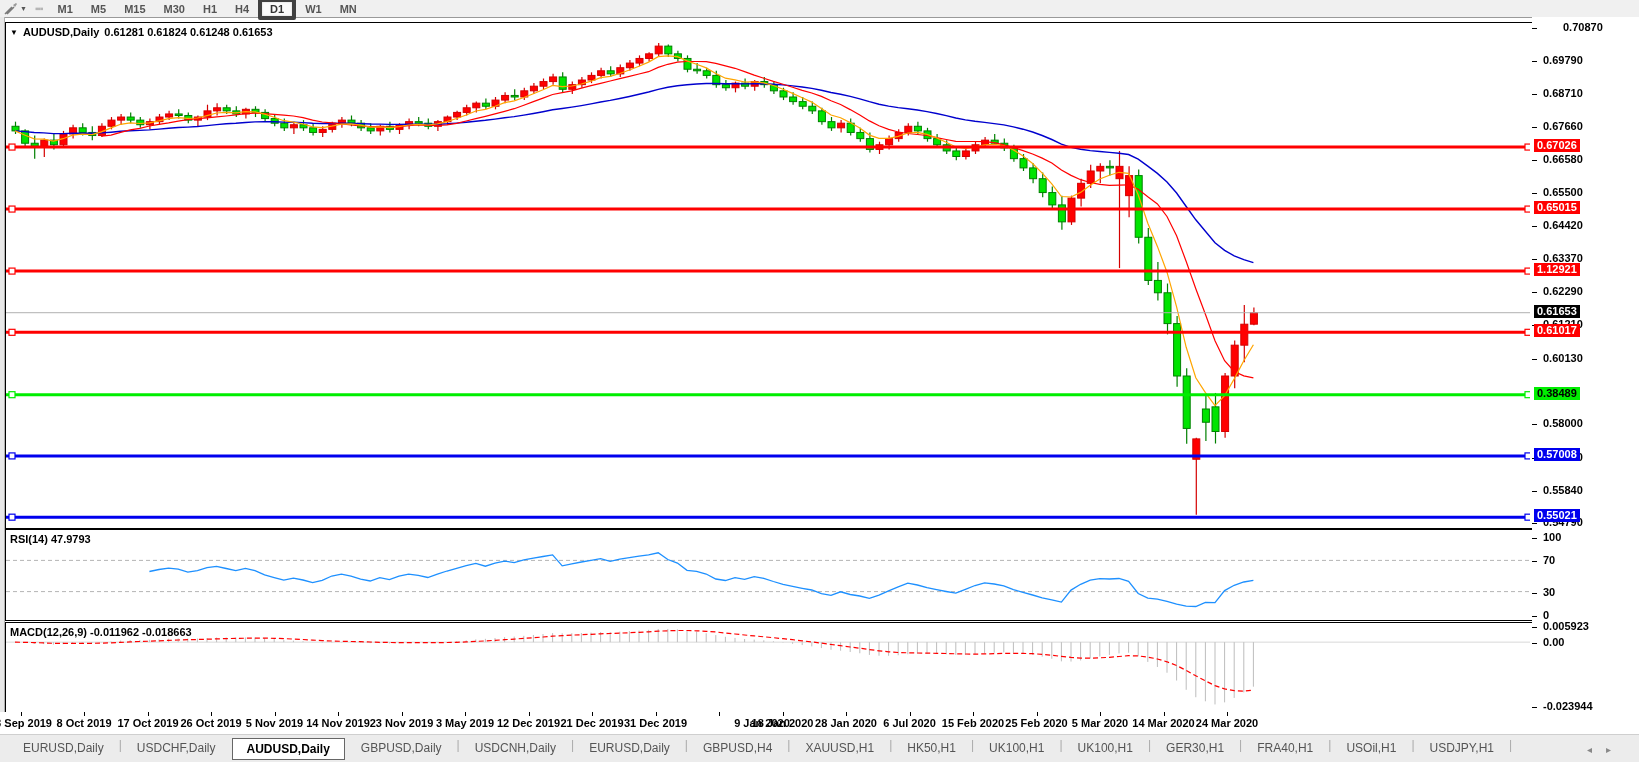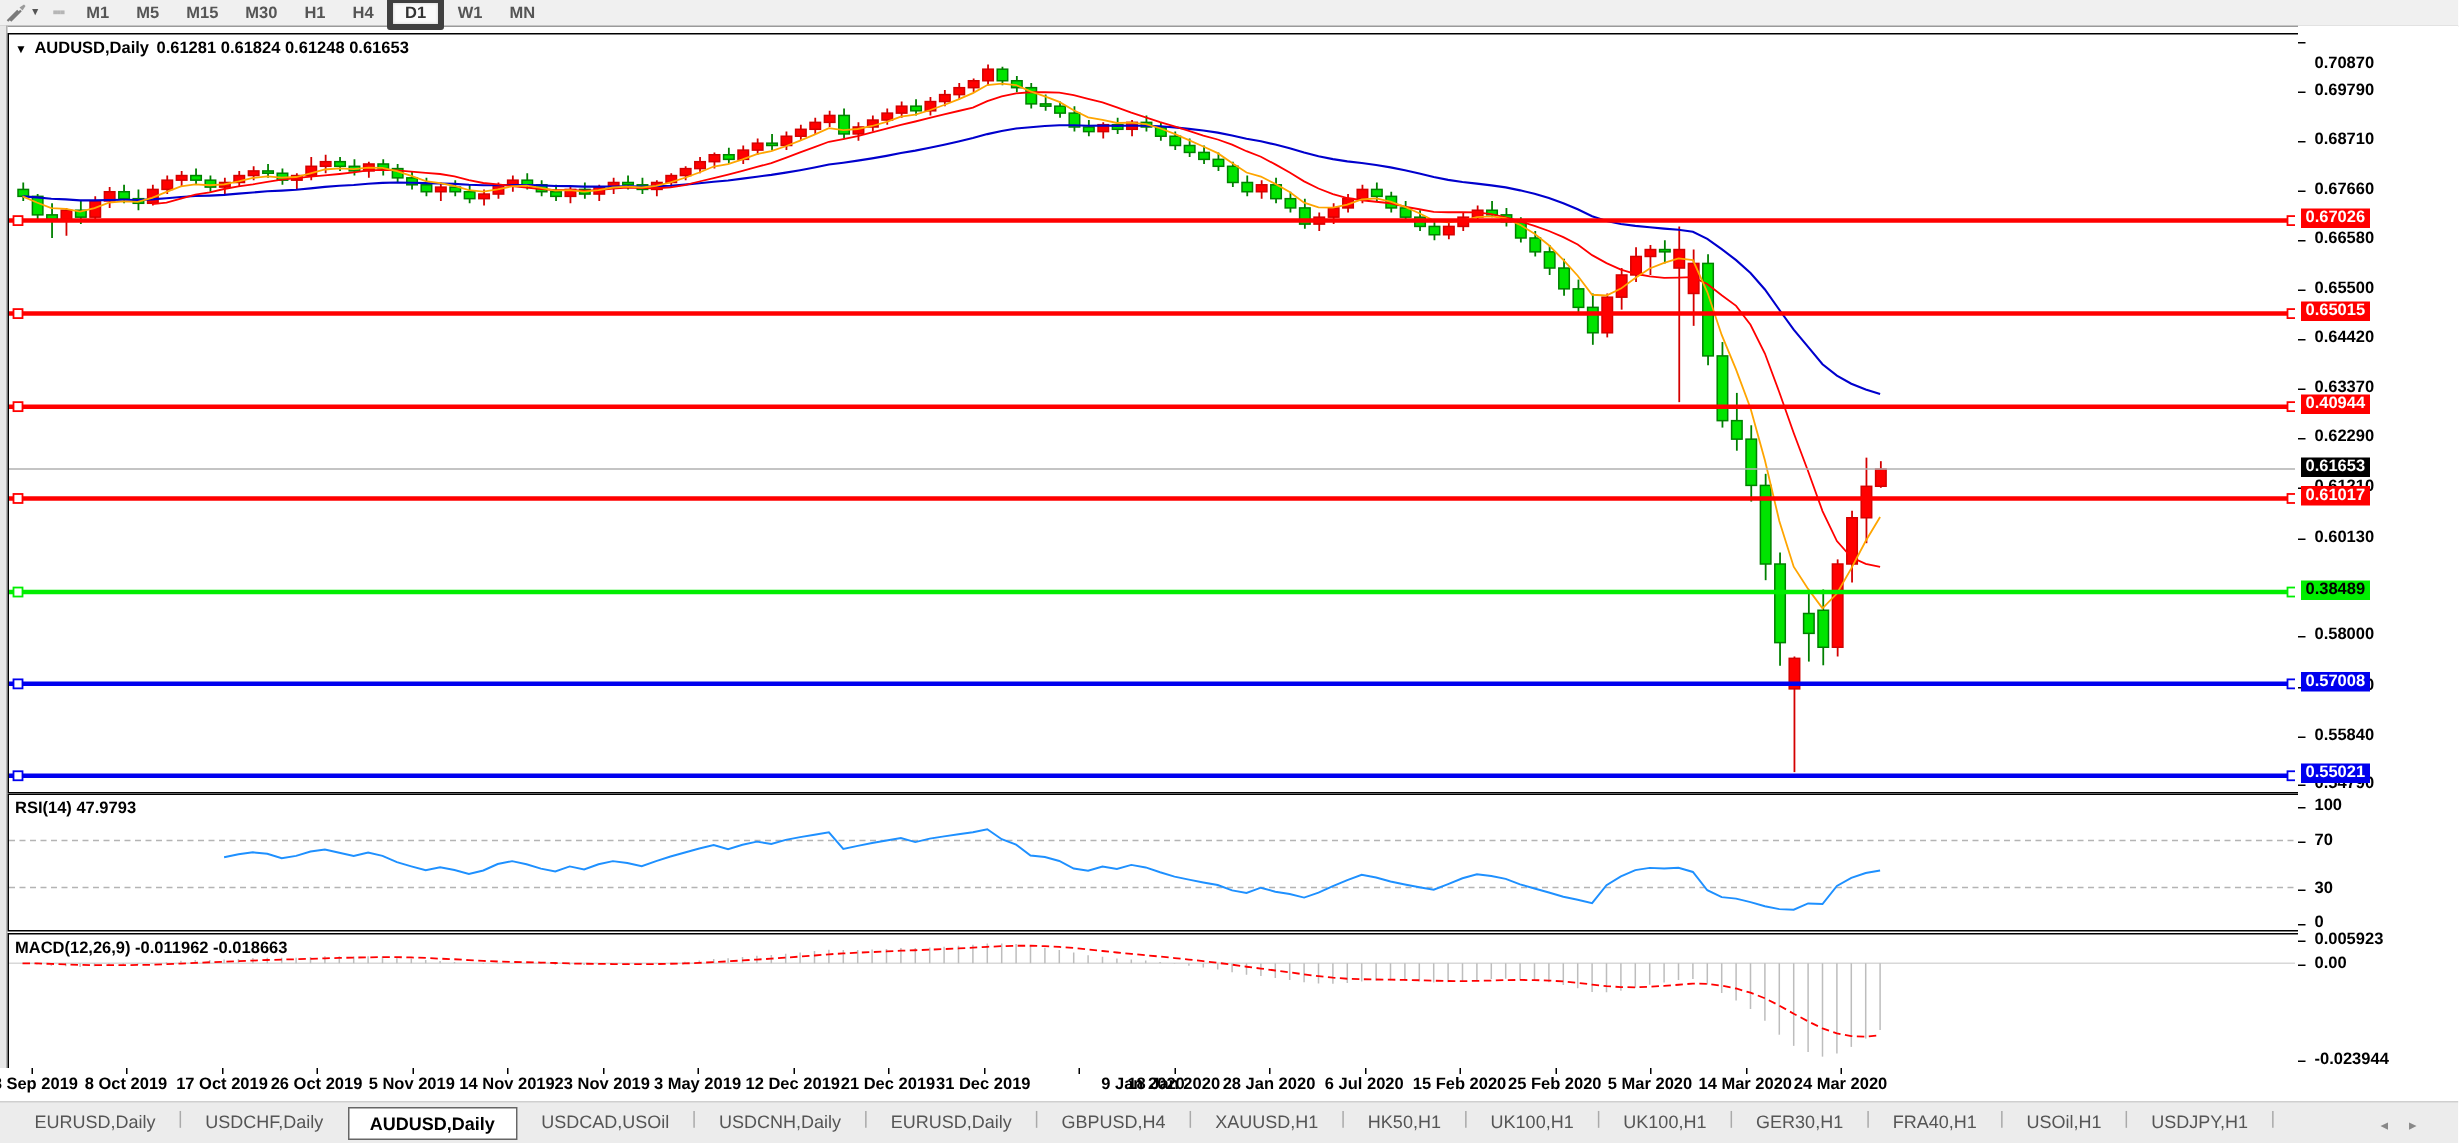--- a/index.html
+++ b/index.html
@@ -494,21 +494,21 @@
         <line x1="1218.6" y1="19.155963302752294" x2="1218.6" y2="79.36615820189445" stroke="#bdbdbd" stroke-width="1"></line>
         <line x1="1228.2" y1="19.155963302752294" x2="1228.2" y2="74.93681550472307" stroke="#bdbdbd" stroke-width="1"></line>
         <line x1="1237.8" y1="19.155963302752294" x2="1237.8" y2="69.38763756207514" stroke="#bdbdbd" stroke-width="1"></line>
         <line x1="1247.3999999999999" y1="19.155963302752294" x2="1247.3999999999999" y2="63.67590388351766" stroke="#bdbdbd" stroke-width="1"></line>
         <polyline points="9,19.2 18.6,19.3 28.2,19.6 37.8,19.9 47.4,20.3 57,20.4 66.6,20.4 76.2,20.4 85.8,20.3 95.39999999999999,20.2 105,19.8 114.6,19.4 124.19999999999999,18.9 133.8,18.5 143.4,18.2 153,17.8 162.6,17.4 172.2,17.0 181.79999999999998,16.7 191.4,16.5 201,16.2 210.6,15.9 220.2,15.6 229.79999999999998,15.4 239.39999999999998,15.2 249,15.1 258.6,15.1 268.2,15.3 277.8,15.6 287.4,16.1 297,16.5 306.59999999999997,17.1 316.2,17.6 325.8,18.0 335.4,18.3 345,18.5 354.59999999999997,18.7 364.2,19.0 373.8,19.3 383.4,19.5 393,19.6 402.59999999999997,19.7 412.2,19.7 421.8,19.7 431.4,19.7 441,19.5 450.59999999999997,19.3 460.2,18.9 469.79999999999995,18.4 479.4,17.9 489,17.3 498.59999999999997,16.7 508.2,16.1 517.8,15.4 527.4,14.7 537,14.0 546.6,13.2 556.1999999999999,12.6 565.8,12.1 575.4,11.7 585,11.3 594.6,10.8 604.1999999999999,10.5 613.8,10.1 623.4,9.7 633,9.3 642.6,8.8 652.1999999999999,8.2 661.8,7.8 671.4,7.5 681,7.5 690.6,7.8 700.1999999999999,8.3 709.8,9.0 719.4,10.0 729,11.0 738.6,12.0 748.1999999999999,12.9 757.8,13.8 767.4,14.7 777,15.7 786.6,16.7 796.1999999999999,17.8 805.8,18.9 815.4,20.1 825,21.5 834.6,22.7 844.1999999999999,24.0 853.8,25.2 863.4,26.6 873,27.8 882.6,28.8 892.1999999999999,29.5 901.8,29.8 911.4,30.0 921,30.1 930.5999999999999,30.3 940.1999999999999,30.5 949.8,30.8 959.4,31.0 969,31.1 978.5999999999999,30.9 988.1999999999999,30.7 997.8,30.4 1007.4,30.3 1017,30.4 1026.6,30.7 1036.2,31.3 1045.8,32.2 1055.3999999999999,33.4 1065,34.4 1074.6,35.1 1084.2,35.2 1093.8,34.8 1103.3999999999999,34.3 1113,33.5 1122.6,32.7 1132.2,32.9 1141.8,34.1 1151.3999999999999,36.0 1161,38.8 1170.6,42.5 1180.2,47.4 1189.8,52.8 1199.3999999999999,57.9 1209,62.6 1218.6,65.9 1228.2,67.7 1237.8,68.1 1247.3999999999999,67.2" fill="none" stroke="#ff0000" stroke-width="1.2" stroke-dasharray="5,3"></polyline>
       </svg>
   </div>
 
   <div id="right-axis">
       <div class="ax-tick" style="top: 10.5494px;"></div>
-      <div class="ax-label" style="top: 19px;">0.70870</div>
+      <div class="ax-label" style="top: 4px; margin-left: 20px;">0.70870</div>
       <div class="ax-tick" style="top: 43.8458px;"></div>
       <div class="ax-label" style="top: 36.8458px;">0.69790</div>
       <div class="ax-tick" style="top: 77.1422px;"></div>
       <div class="ax-label" style="top: 70.1422px;">0.68710</div>
       <div class="ax-tick" style="top: 109.514px;"></div>
       <div class="ax-label" style="top: 102.514px;">0.67660</div>
       <div class="ax-tick" style="top: 142.81px;"></div>
       <div class="ax-label" style="top: 135.81px;">0.66580</div>
       <div class="ax-tick" style="top: 176.106px;"></div>
       <div class="ax-label" style="top: 169.106px;">0.65500</div>
@@ -539,21 +539,21 @@
       <div class="ax-tick" style="top: 599px;"></div>
       <div class="ax-label" style="top: 592px;">0</div>
       <div class="ax-tick" style="top: 610.398px;"></div>
       <div class="ax-label" style="top: 603.398px;">0.005923</div>
       <div class="ax-tick" style="top: 626.156px;"></div>
       <div class="ax-label" style="top: 619.156px;">0.00</div>
       <div class="ax-tick" style="top: 689.86px;"></div>
       <div class="ax-label" style="top: 682.86px;">-0.023944</div>
       <div class="badge" style="top: 122.06px; background: rgb(255, 0, 0); color: rgb(255, 255, 255);">0.67026</div>
       <div class="badge" style="top: 184.059px; background: rgb(255, 0, 0); color: rgb(255, 255, 255);">0.65015</div>
-      <div class="badge" style="top: 246.089px; background: rgb(255, 0, 0); color: rgb(255, 255, 255);">0.40944</div>
+      <div class="badge" style="top: 246.089px; background: rgb(255, 0, 0); color: rgb(255, 255, 255);">1.12921</div>
       <div class="badge" style="top: 307.317px; background: rgb(255, 0, 0); color: rgb(255, 255, 255);">0.61017</div>
       <div class="badge" style="top: 369.686px; background: rgb(0, 238, 0); color: rgb(0, 0, 0);">0.38489</div>
       <div class="badge" style="top: 430.915px; background: rgb(0, 0, 238); color: rgb(255, 255, 255);">0.57008</div>
       <div class="badge" style="top: 492.174px; background: rgb(0, 0, 238); color: rgb(255, 255, 255);">0.55021</div>
       <div class="badge" style="top: 287.71px; background: rgb(0, 0, 0); color: rgb(255, 255, 255);">0.61653</div>
     </div>
   <div id="date-axis">
       <div class="date-tick" style="left: 20.5px;"></div>
       <div class="date-label" style="left: 20.5px;">28 Sep 2019</div>
       <div class="date-tick" style="left: 84px;"></div>
@@ -596,21 +596,21 @@
       <div class="date-label" style="left: 1227px;">24 Mar 2020</div>
     </div>
 
   <div id="tabbar">
     <span style="width:8px"></span>
     <span id="tabs-container" style="display:flex;align-items:flex-start;">
         <span class="tab">EURUSD,Daily</span>
         <span class="tab-sep">|</span>
         <span class="tab">USDCHF,Daily</span>
         <span class="tab active">AUDUSD,Daily</span>
-        <span class="tab">USDCAD,USOil</span>
+        <span class="tab">GBPUSD,Daily</span>
         <span class="tab-sep">|</span>
         <span class="tab">USDCNH,Daily</span>
         <span class="tab-sep">|</span>
         <span class="tab">EURUSD,Daily</span>
         <span class="tab-sep">|</span>
         <span class="tab">GBPUSD,H4</span>
         <span class="tab-sep">|</span>
         <span class="tab">XAUUSD,H1</span>
         <span class="tab-sep">|</span>
         <span class="tab">HK50,H1</span>

